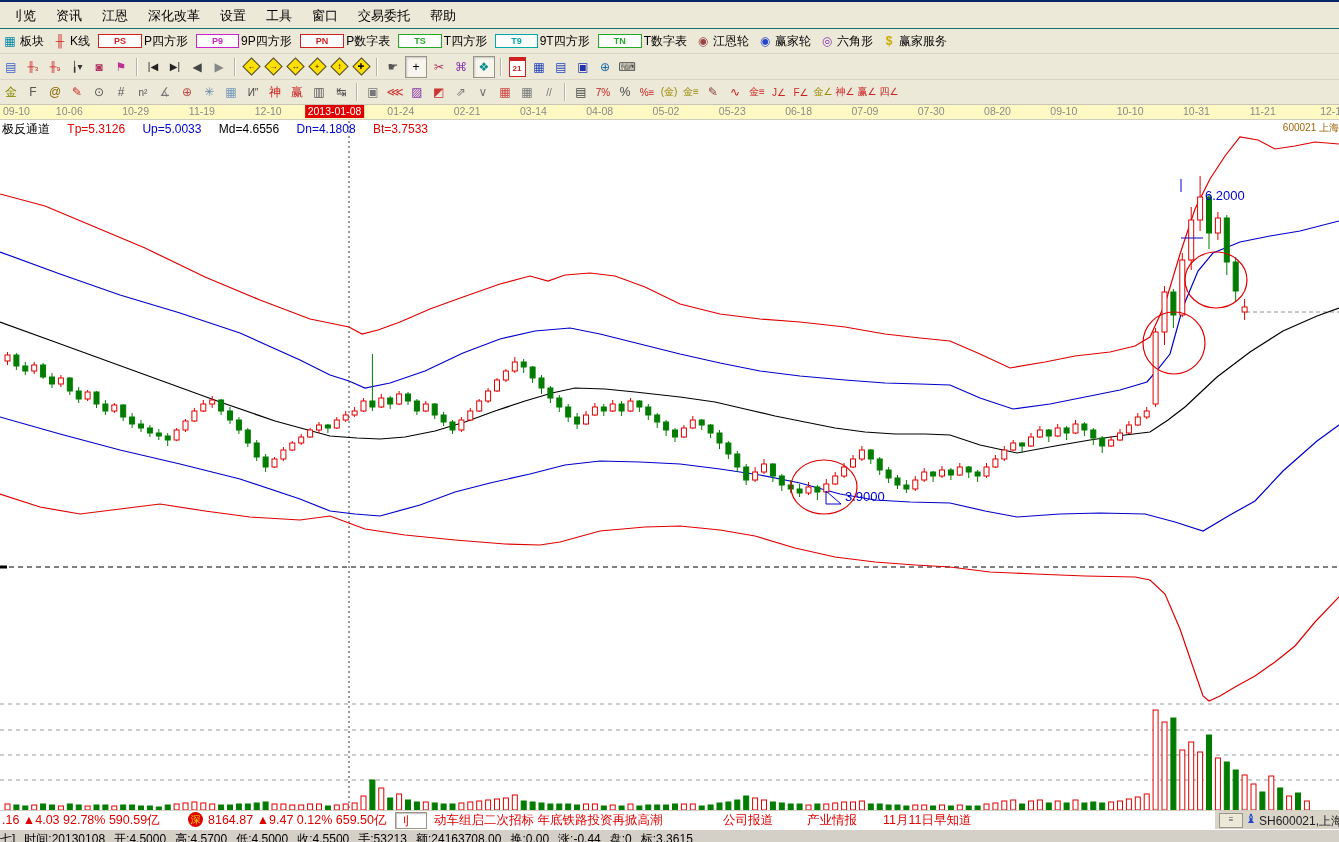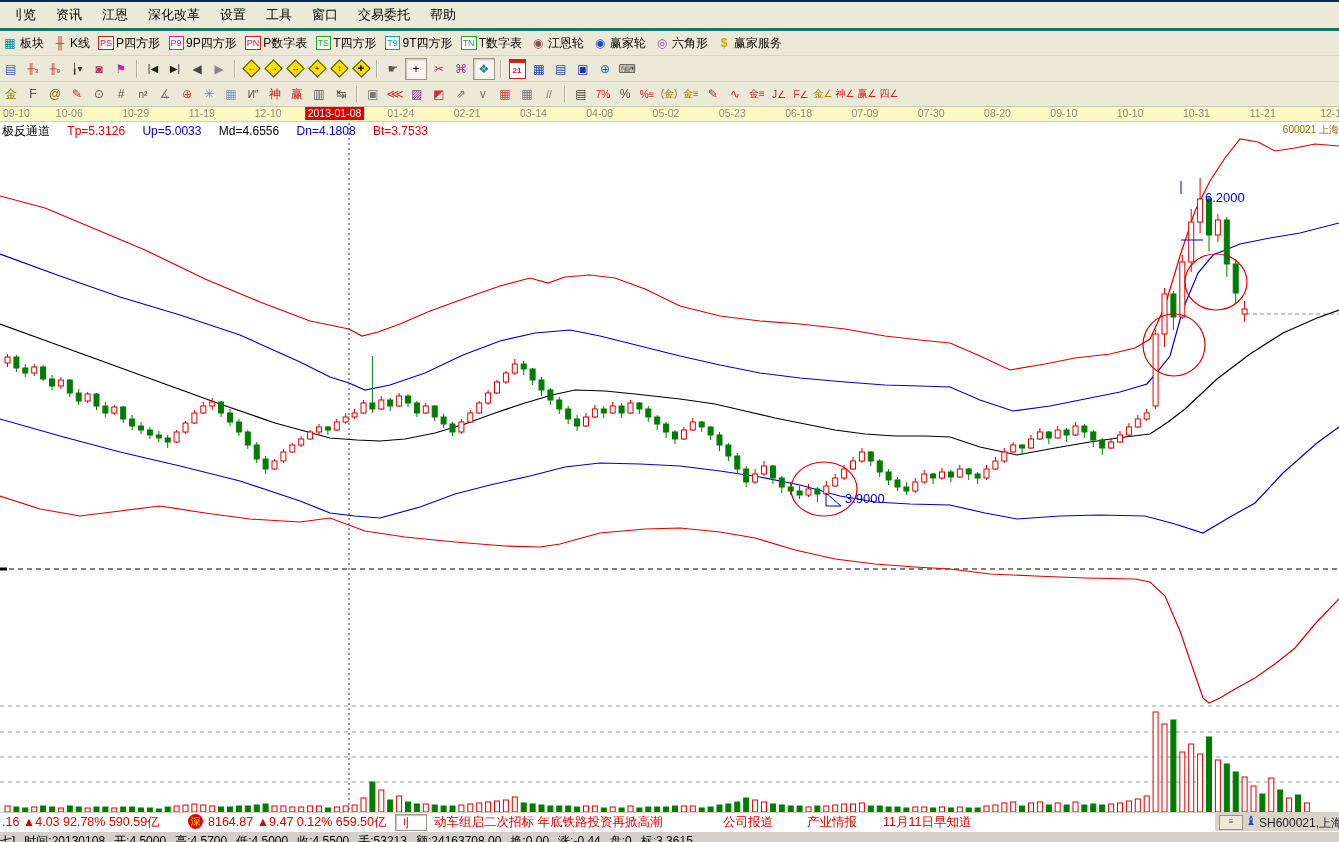--- a/index.html
+++ b/index.html
@@ -1,34 +1,34 @@
 <!DOCTYPE html>
 <html><head>
 <meta charset="utf-8">
 <style>
   html,body{margin:0;padding:0;}
   body{width:1339px;height:842px;position:relative;overflow:hidden;
        font-family:"Liberation Sans","DejaVu Sans",sans-serif;background:#ece9d8;
        -webkit-font-smoothing:none;}
   .topstrip{height:2px;background:#0a246a;}
   
-  .menubar{height:26px;display:flex;align-items:center;background:#ece9d8;
-           border-bottom:3px solid #0f766e;font-size:13px;color:#000;}
+  .menubar{height:26px;display:flex;align-items:flex-end;background:#ece9d8;
+           border-bottom:1px solid #0f766e;font-size:13px;color:#000;}
   .menubar .mitem{padding:0 10px;line-height:24px;cursor:default;}
   
   .toolbar{display:flex;align-items:center;background:#ece9d8;white-space:nowrap;}
   .row2{height:24px;border-bottom:1px solid #d8d4c8;font-size:12px;}
   .row3{height:25px;border-bottom:1px solid #d8d4c8;}
   .row4{height:24px;border-bottom:1px solid #c8c4b8;}
   .tb-item{display:inline-flex;align-items:center;margin:0 2px;height:20px;}
   .tb-label{margin:0 4px 0 2px;color:#000;}
   .ticon{display:inline-flex;align-items:center;justify-content:center;
          min-width:16px;height:16px;font-size:12px;font-weight:bold;}
-  .tbox{border:1px solid currentColor;font-size:9px;font-weight:normal;
-        padding:0 1px;line-height:12px;background:#fff;}
+  .tbox{border:1px solid currentColor;font-size:9px;font-weight:bold;
+        padding:0 15px;line-height:12px;background:#fff;}
   .tbtn{display:inline-flex;align-items:center;justify-content:center;
         min-width:20px;height:20px;margin:0 1px;font-size:12px;cursor:default;}
   .tbtn.pressed{border:1px solid #9a9687;background:#f7f5ee;
         box-shadow:inset 1px 1px 2px rgba(0,0,0,.2);}
   .sep{width:1px;height:18px;background:#b5b2a5;border-right:1px solid #fff;margin:0 4px;}
   .diamond{width:11px;height:11px;background:#ffdf00;border:1px solid #4a4a4a;
            transform:rotate(45deg);display:flex;align-items:center;justify-content:center;}
   .diamond>span{transform:rotate(-45deg);font-size:8px;line-height:8px;color:#111;}
   .cal{width:15px;height:15px;background:#fff;border:1px solid #cc2222;border-top:4px solid #cc2222;
        font-size:8px;color:#cc2222;display:flex;align-items:center;justify-content:center;font-weight:bold;}

